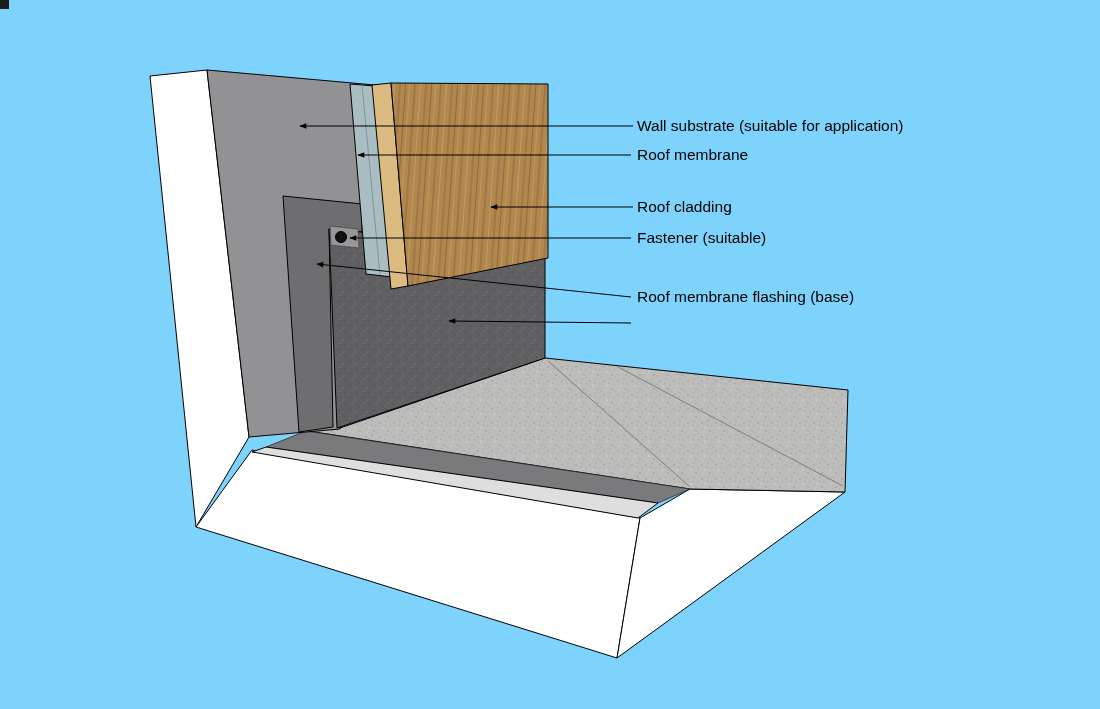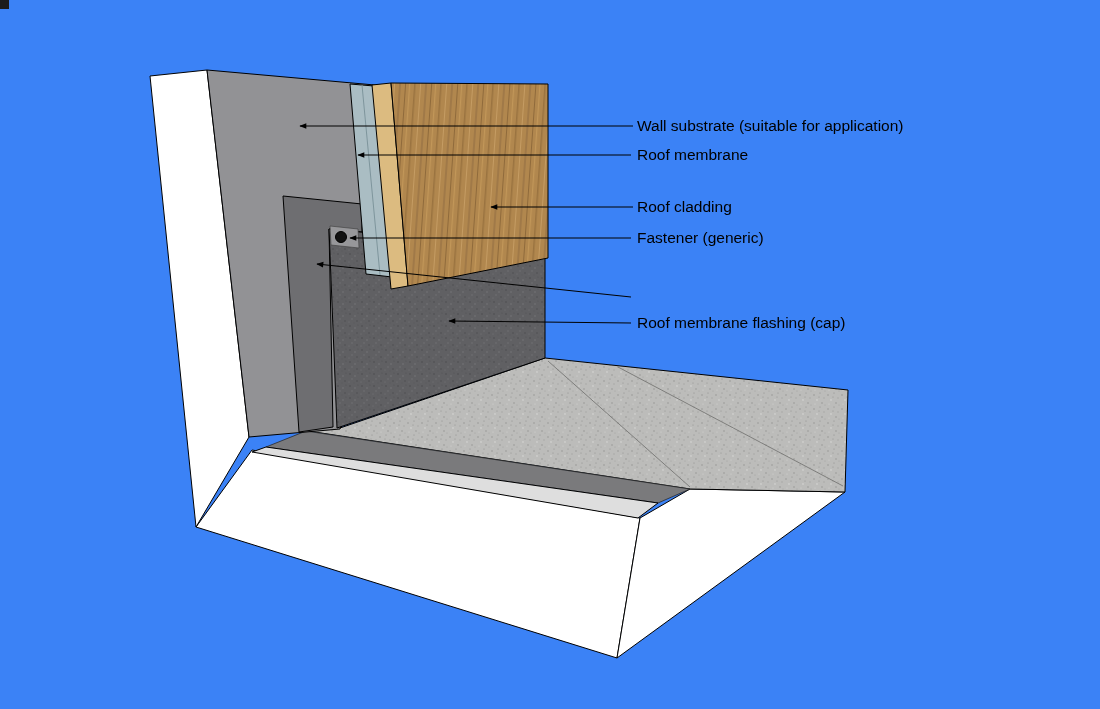--- a/index.html
+++ b/index.html
@@ -5,21 +5,21 @@
   html, body {
     margin: 0;
     padding: 0;
     background: #ffffff;
     font-family: "Liberation Sans", "DejaVu Sans", sans-serif;
   }
   .stage {
     position: relative;
     width: 1100px;
     height: 709px;
-    background: #3b82f6;
+    background: #7dd3fc;
     overflow: hidden;
   }
   .stage svg {
     position: absolute;
     left: 0;
     top: 0;
   }
   .callout-label {
     position: absolute;
     left: 637px;
@@ -107,16 +107,16 @@
     <line x1="631" y1="155" x2="358" y2="155" stroke="#000000" stroke-width="1" marker-end="url(#arrow)"></line>
     <line x1="633" y1="207" x2="491" y2="207" stroke="#000000" stroke-width="1" marker-end="url(#arrow)"></line>
     <line x1="631" y1="238" x2="350" y2="238" stroke="#000000" stroke-width="1" marker-end="url(#arrow)"></line>
     <line x1="631" y1="297" x2="317" y2="264" stroke="#000000" stroke-width="1" marker-end="url(#arrow)"></line>
     <line x1="631" y1="323" x2="449" y2="321" stroke="#000000" stroke-width="1" marker-end="url(#arrow)"></line>
   </svg>
 
   <div class="callout-label" style="top:116px">Wall substrate (suitable for application)</div>
   <div class="callout-label" style="top:145px">Roof membrane</div>
   <div class="callout-label" style="top:197px">Roof cladding</div>
-  <div class="callout-label" style="top:228px">Fastener (generic)</div>
-  <div class="callout-label" style="top:313px">Roof membrane flashing (cap)</div>
+  <div class="callout-label" style="top:228px">Fastener (suitable)</div>
+  <div class="callout-label" style="top:287px">Roof membrane flashing (base)</div>
 
 </div>
 
 </body></html>

